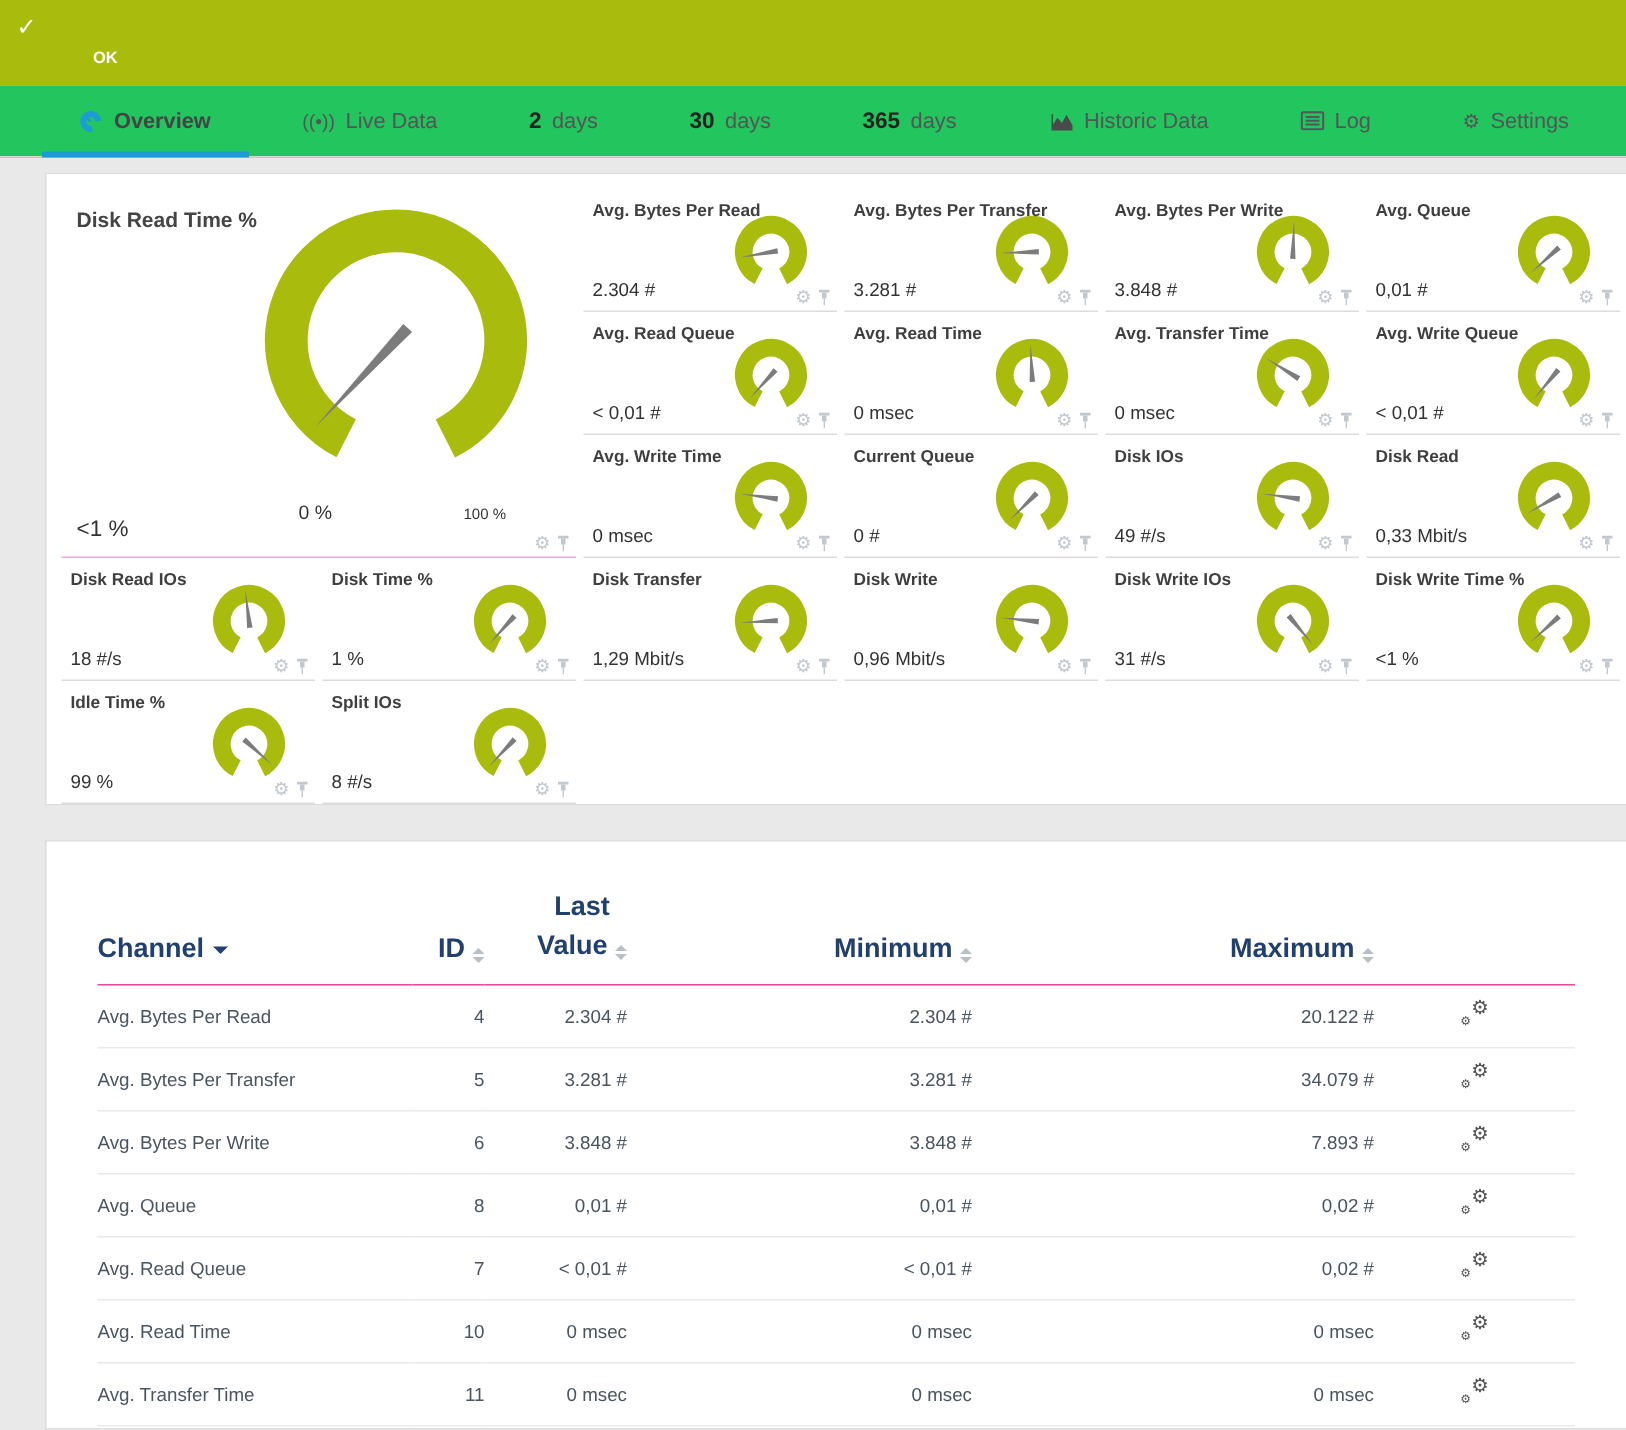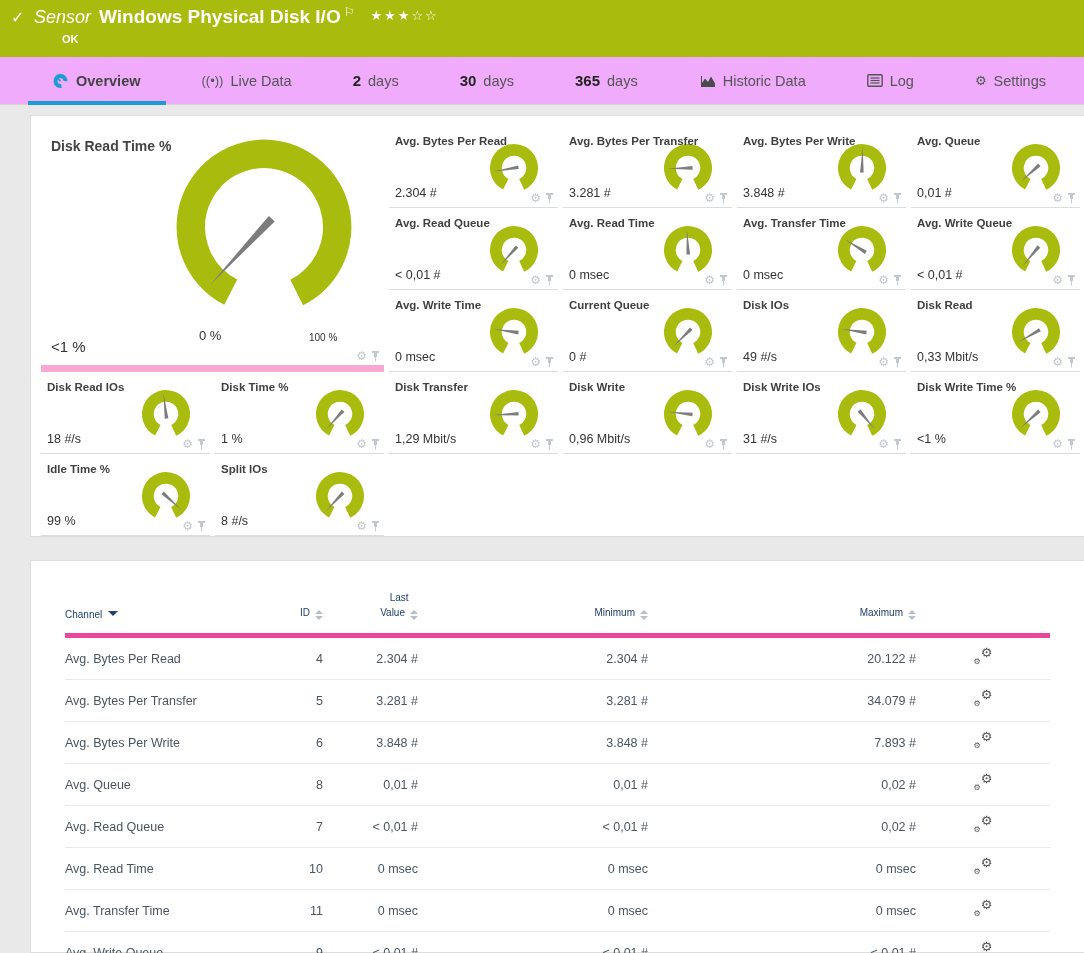--- a/index.html
+++ b/index.html
@@ -11,21 +11,21 @@
   
   .topbar{position:absolute;left:0;top:0;width:100%;height:57px;background:#a9bc0d;color:#fff;}
   .topbar .check{position:absolute;left:11px;top:8px;font-size:16px;font-weight:bold;}
   .topbar .titlerow{position:absolute;left:34px;top:6px;display:flex;align-items:baseline;white-space:nowrap;}
   .topbar .kind{font-style:italic;font-size:18px;margin-right:8px;font-weight:400;}
   .topbar .title{font-size:19px;font-weight:bold;}
   .topbar .flag{font-size:12px;position:relative;top:-7px;margin-left:3px;}
   .topbar .stars{font-size:13px;letter-spacing:2px;margin-left:16px;position:relative;top:-3px;}
   .topbar .status{position:absolute;left:62px;top:33px;font-size:11px;font-weight:bold;}
   
-  .tabbar{position:absolute;left:0;top:57px;width:100%;height:48px;background:#f0abfc;
+  .tabbar{position:absolute;left:0;top:57px;width:100%;height:48px;background:#22c55e;
     border-bottom:1px solid #d5d5d5;box-sizing:border-box;
     display:flex;align-items:center;justify-content:space-between;padding:0 38px 0 52px;}
   .tab{display:flex;align-items:center;gap:7px;color:#555;font-size:14.5px;cursor:pointer;white-space:nowrap;}
   .tab .num{font-weight:bold;color:#222;font-size:15px;}
   .tab.active{color:#444;font-weight:bold;}
   .tab .glyph{font-size:13px;color:#555;}
   .active-underline{position:absolute;left:28px;bottom:-1px;width:138px;height:4px;background:#1d9bd7;}
   
   .gauges{position:absolute;left:30px;right:0;top:115px;height:422px;background:#fff;
     border:1px solid #dcdcdc;border-right:none;box-sizing:border-box;
@@ -34,35 +34,35 @@
   .tile{position:relative;border-bottom:1px solid #dcdcdc;}
   .tile .lbl{position:absolute;left:6px;top:9px;font-size:11.5px;font-weight:600;color:#3f3f3f;white-space:nowrap;z-index:2;}
   .tile .val{position:absolute;left:6px;bottom:7px;font-size:12.5px;color:#333;white-space:nowrap;}
   .tile svg.sg{position:absolute;right:15px;top:13px;}
   .sg .arc{fill:none;stroke:#a9bc0d;stroke-width:13;stroke-dasharray:106.8 18.9;}
   .sg .ndl,.bg .ndl{fill:#7c7c7c;}
   .ticons{position:absolute;right:4px;bottom:3px;display:flex;gap:4px;align-items:center;z-index:3;}
   .tgear{font-size:12px;color:#c2c8ce;line-height:1;cursor:pointer;}
   .tpin{width:9px;height:11px;fill:#c2c8ce;cursor:pointer;}
   
-  .bigtile{grid-column:1 / span 2;grid-row:1 / span 3;position:relative;border-bottom:7px solid #f9a8d4;text-align:right;}
+  .bigtile{grid-column:1 / span 2;grid-row:1 / span 3;position:relative;border-bottom:1px solid #f9a8d4;text-align:right;}
   .bigtile .btitle{position:absolute;left:10px;top:12px;font-size:14px;font-weight:600;color:#444;}
   .bigtile svg.bg{position:absolute;left:128px;top:6px;}
   .bg .arc{fill:none;stroke:#a9bc0d;stroke-width:30;stroke-dasharray:411.2 72.6;}
   .bigtile .bval{position:absolute;left:10px;bottom:10px;font-size:15px;color:#333;}
   .bigtile .smin{position:absolute;left:158px;bottom:22px;font-size:13px;color:#333;}
   .bigtile .smax{position:absolute;left:268px;bottom:22px;font-size:10px;color:#333;}
   
   .tablepanel{position:absolute;left:30px;right:0;top:560px;bottom:0;background:#fff;
     border:1px solid #dcdcdc;border-right:none;box-sizing:border-box;padding:30px 34px 0 34px;}
   table{width:100%;border-collapse:collapse;table-layout:fixed;}
   col.c-ch{width:210px;} col.c-id{width:48px;} col.c-lv{width:95px;}
   col.c-min{width:230px;} col.c-max{width:268px;} col.c-gear{width:auto;}
-  thead th{color:#21406e;font-size:10px;font-weight:normal;text-align:right;vertical-align:bottom;
-    padding:0 0 13px 0;border-bottom:5px solid #ec4899;cursor:pointer;}
+  thead th{color:#21406e;font-size:18px;font-weight:bold;text-align:right;vertical-align:bottom;
+    padding:0 0 13px 0;border-bottom:1px solid #ec4899;cursor:pointer;}
   thead th.ch{text-align:left;}
   thead th .hblock{display:inline-block;text-align:center;line-height:1.45;}
   tbody td{font-size:12.5px;color:#4a5560;padding:11px 0;border-bottom:1px solid #e9e9e9;text-align:right;white-space:nowrap;}
   tbody td.ch{text-align:left;}
   tbody td.gear{text-align:center;}
   
   .sort{display:inline-flex;flex-direction:column;gap:2px;margin-left:5px;vertical-align:2px;}
   .sort i{display:block;width:0;height:0;border-left:4px solid transparent;border-right:4px solid transparent;}
   .sort .up{border-bottom:4px solid #b7bfc7;}
   .sort .down{border-top:4px solid #b7bfc7;}
@@ -75,26 +75,20 @@
   
   .ticon-log{width:16px;height:13px;}
   .ticon-hist{width:17px;height:14px;}
   .ticon-ov{width:17px;height:17px;}
 </style>
 </head>
 <body>
 
 <div class="topbar">
   <span class="check">✓</span>
-  <div class="titlerow">
-    <span class="kind">Sensor</span>
-    <span class="title">Windows Physical Disk I/O</span>
-    <span class="flag">⚐</span>
-    <span class="stars">★★★☆☆</span>
-  </div>
   <span class="status">OK</span>
 </div>
 
 <div class="tabbar">
   <div class="tab active">
     <svg class="ticon-ov" viewBox="0 0 17 17">
       <circle cx="8.5" cy="9" r="5" fill="none" stroke="#1d9bd7" stroke-width="4" stroke-dasharray="24 7.4" transform="rotate(80 8.5 9)"></circle>
       <line x1="8.5" y1="9" x2="4.6" y2="5.6" stroke="#1d9bd7" stroke-width="1.8"></line>
     </svg>
     <span>Overview</span>

